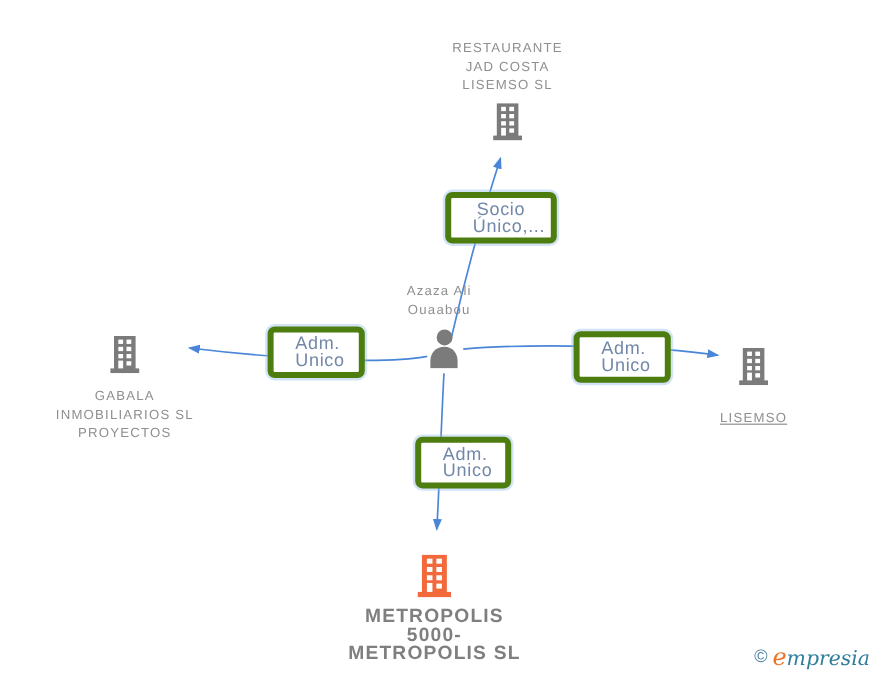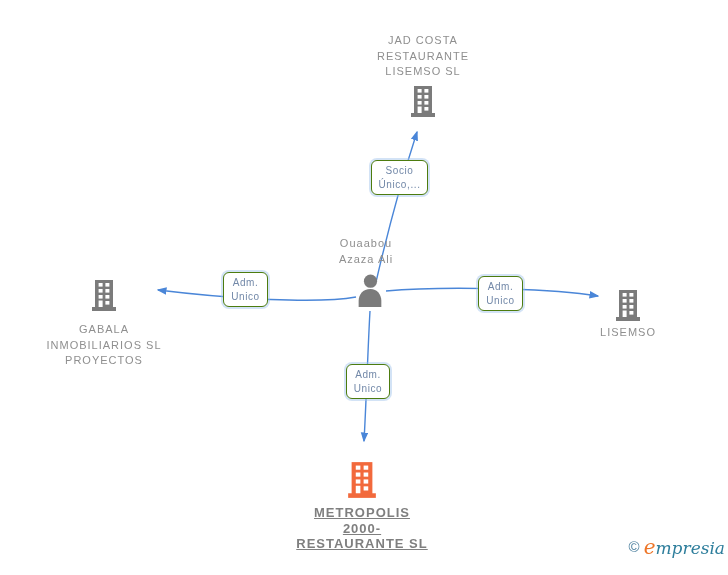--- a/index.html
+++ b/index.html
@@ -7,29 +7,29 @@
     position:relative;width:728px;height:575px;background:#ffffff;overflow:hidden;
     font-family:"Liberation Sans", sans-serif;
   }
   svg.edges{position:absolute;left:0;top:0;width:728px;height:575px;}
   .edge-line{fill:none;stroke:#4a86d8;stroke-width:1.4px;}
   .node{position:absolute;text-align:center;cursor:default;}
   .node-label{
     color:#8f8f8f;font-size:11px;letter-spacing:1px;line-height:15.5px;white-space:nowrap;
   }
   .node-label span{display:block;}
-  .node-label.bold{font-weight:bold;font-size:13px;color:#7f7f7f;line-height:15.5px;text-decoration:underline;}
+  .node-label.bold{font-weight:bold;font-size:16px;color:#7f7f7f;line-height:15.5px;}
   .icon-building-gray{fill:#7b7b7b;}
   .icon-building-orange{fill:#f2693c;}
   .icon-person{fill:#7b7b7b;}
   .edge-label{
-    position:absolute;background:#ffffff;border:1px solid #4d7c0f;border-radius:6px;
+    position:absolute;background:#ffffff;border:5px solid #4d7c0f;border-radius:6px;
     box-shadow:0 0 0 2px rgba(158,192,236,0.45);
-    color:#7288a8;font-size:10px;letter-spacing:0.6px;line-height:13.5px;
-    text-align:center;padding:3px 4px;white-space:nowrap;
+    color:#7288a8;font-size:15px;letter-spacing:0.6px;line-height:13.5px;
+    text-align:center;padding:3px 18px;white-space:nowrap;
   }
   .edge-label span{display:block;}
   .watermark{
     position:absolute;right:3px;bottom:16px;white-space:nowrap;user-select:none;
   }
   .wm-copy{color:#4a7f9e;font-size:15px;vertical-align:2px;margin-right:4px;}
   .wm-brand{font-family:"DejaVu Serif", serif;font-style:italic;color:#2e7e9c;font-size:17px;}
   .wm-initial{color:#ee7527;font-size:20px;}
 </style>
 </head>
@@ -67,22 +67,22 @@
       </marker>
     </defs>
     <path class="edge-line" d="M376,282 Q395,200 417,132" marker-end="url(#arr)"></path>
     <path class="edge-line" d="M356,297 C318,304 232,299 158,290" marker-end="url(#arr)"></path>
     <path class="edge-line" d="M386,291 C440,286 546,288 598,296" marker-end="url(#arr)"></path>
     <path class="edge-line" d="M370,311 C368,345 366,408 364,441" marker-end="url(#arr)"></path>
   </svg>
 
   <div class="node" style="left:333px;top:33px;width:180px;">
     <div class="node-label">
+      <span>RESTAURANTE</span>
       <span>JAD COSTA</span>
-      <span>RESTAURANTE</span>
       <span>LISEMSO SL</span>
     </div>
     <svg class="icon-building-gray" width="26" height="31" style="margin-top:6px;">
       <use href="#sym-building"></use>
     </svg>
   </div>
 
   <div class="node" style="left:14px;top:280px;width:180px;">
     <svg class="icon-building-gray" width="26" height="31">
       <use href="#sym-building"></use>
@@ -91,40 +91,40 @@
       <span>GABALA</span>
       <span>INMOBILIARIOS SL</span>
       <span>PROYECTOS</span>
     </div>
   </div>
 
   <div class="node" style="left:538px;top:290px;width:180px;">
     <svg class="icon-building-gray" width="26" height="31">
       <use href="#sym-building"></use>
     </svg>
-    <div class="node-label" style="margin-top:0;">
+    <div class="node-label" style="margin-top:16px;text-decoration:underline;">
       <span>LISEMSO</span>
     </div>
   </div>
 
   <div class="node" style="left:272px;top:462px;width:180px;">
     <svg class="icon-building-orange" width="30" height="36">
       <use href="#sym-building"></use>
     </svg>
     <div class="node-label bold" style="margin-top:3px;">
       <span>METROPOLIS</span>
-      <span>2000-</span>
-      <span>RESTAURANTE SL</span>
+      <span>5000-</span>
+      <span>METROPOLIS SL</span>
     </div>
   </div>
 
   <div class="node" style="left:276px;top:236px;width:180px;">
     <div class="node-label">
+      <span>Azaza Ali</span>
       <span>Ouaabou</span>
-      <span>Azaza Ali</span>
     </div>
     <svg class="icon-person" width="27" height="33" style="margin-top:7px;margin-left:8px;">
       <use href="#sym-person"></use>
     </svg>
   </div>
 
   <div class="edge-label" style="left:371px;top:160px;width:47px;">
     <span>Socio</span>
     <span>Único,...</span>
   </div>

